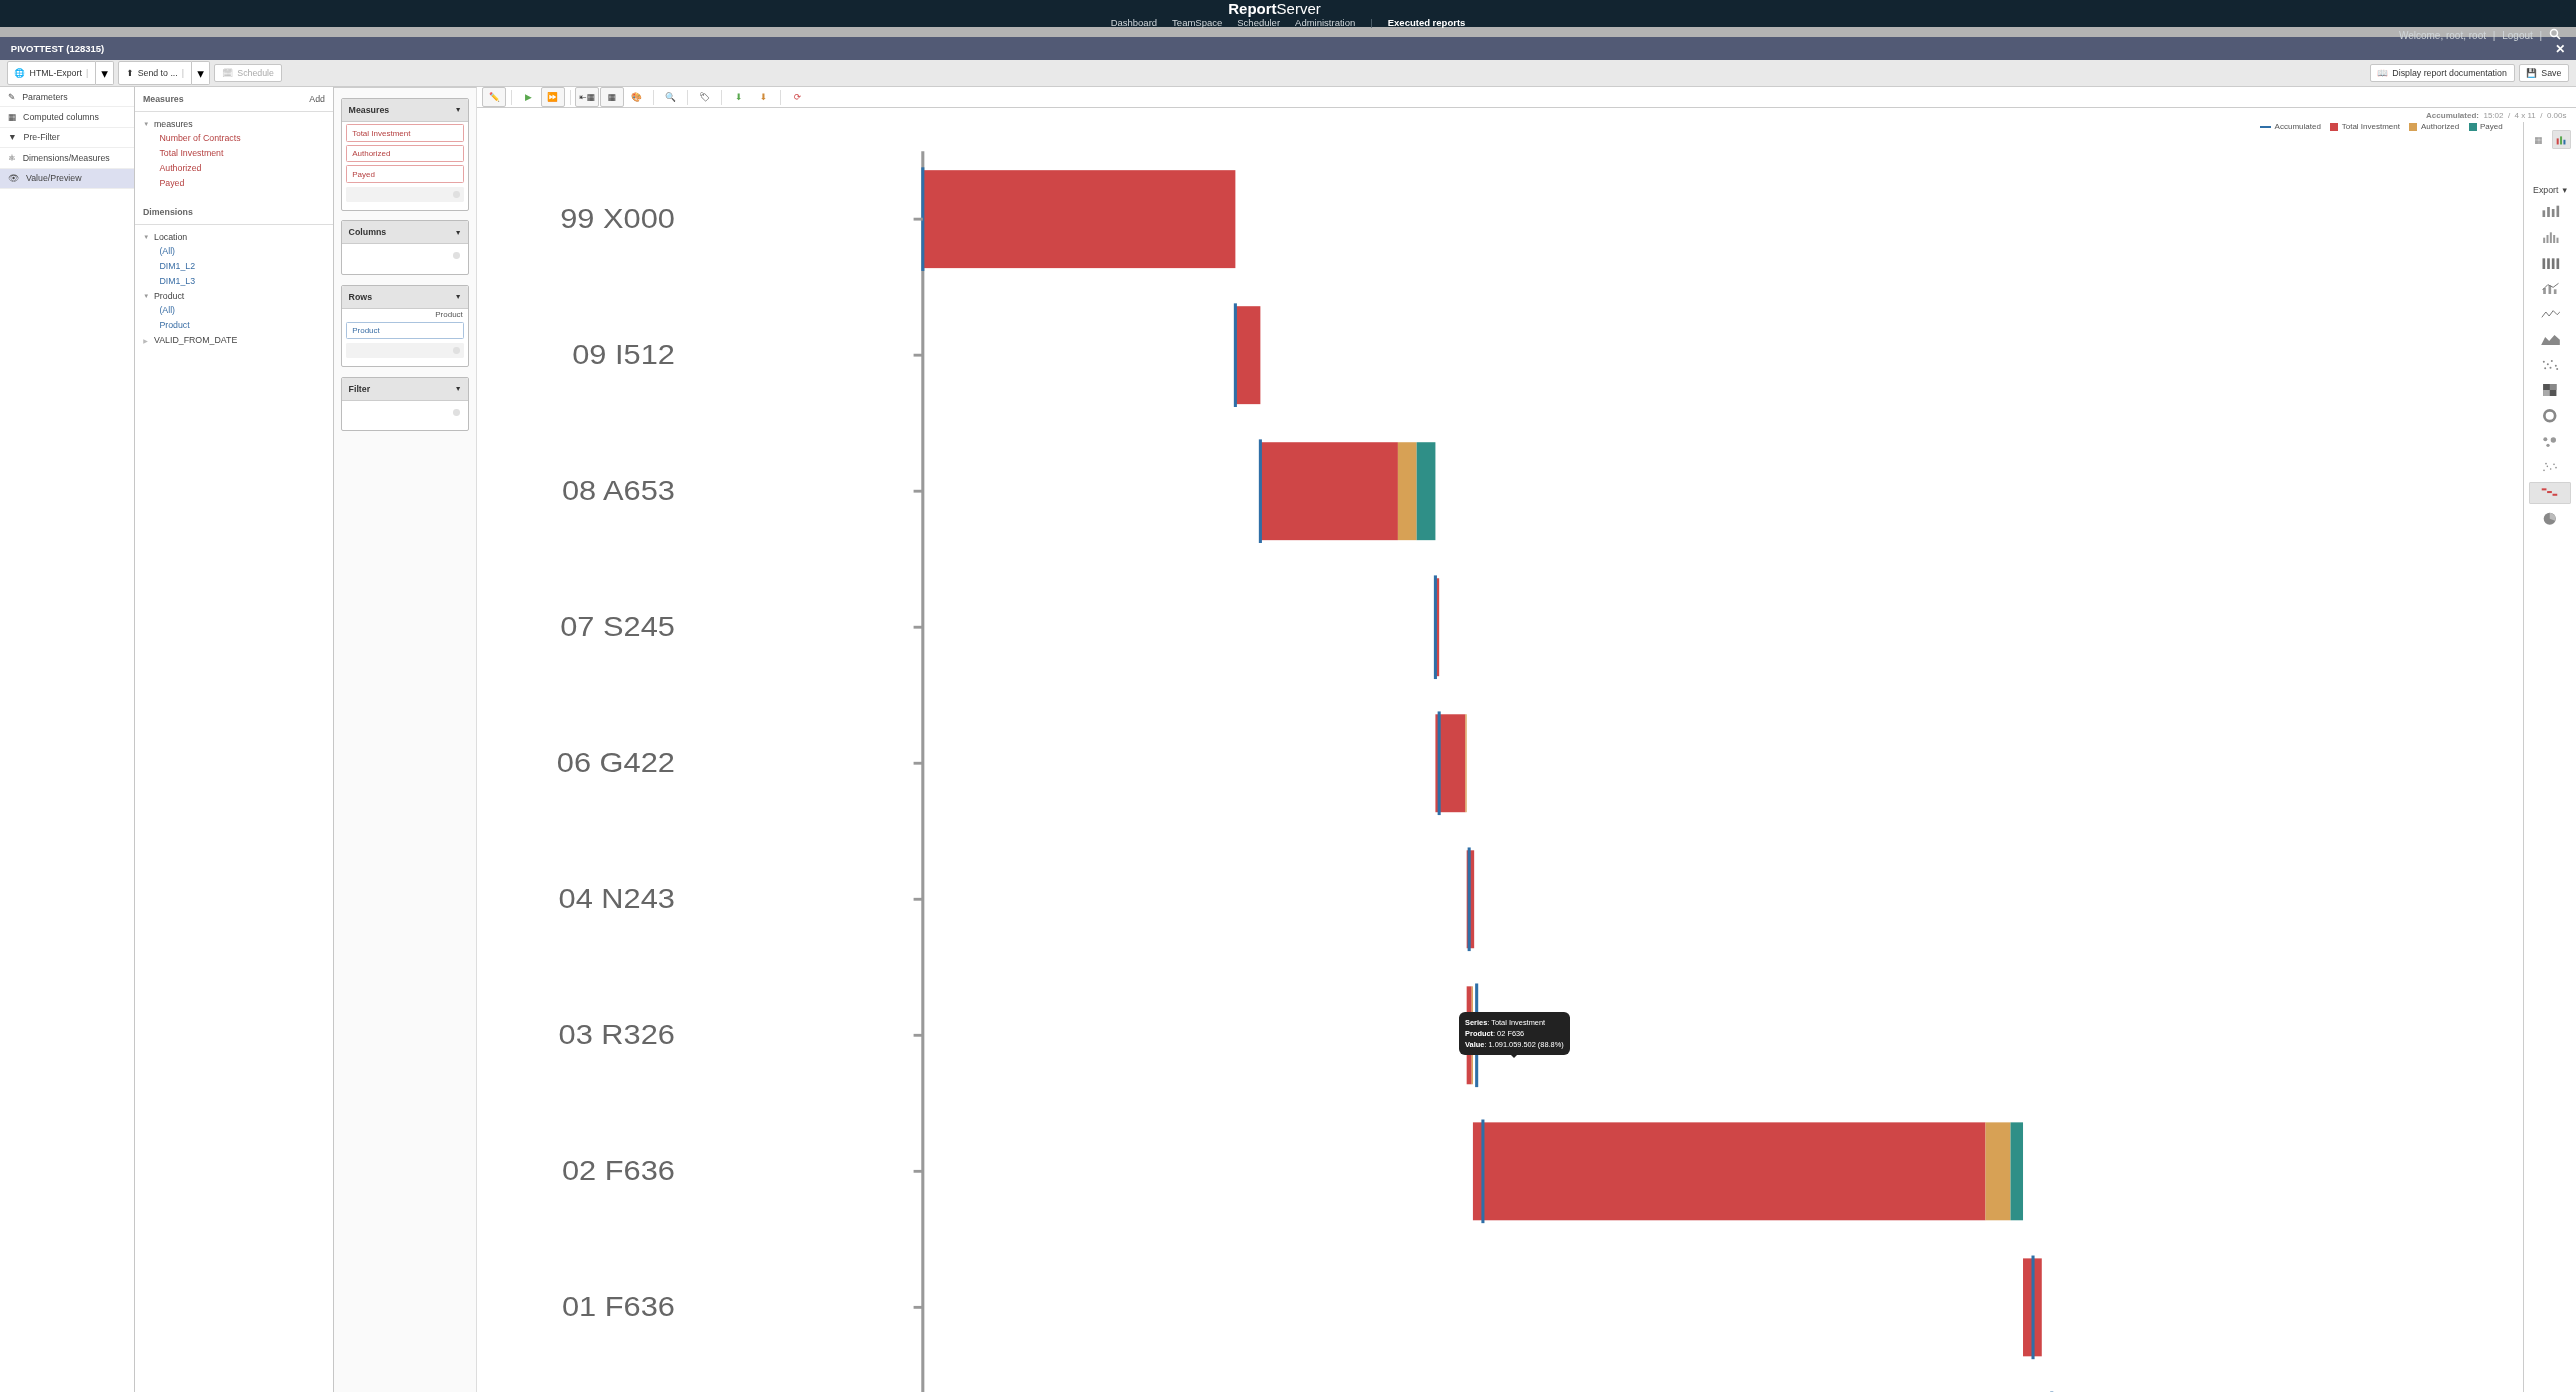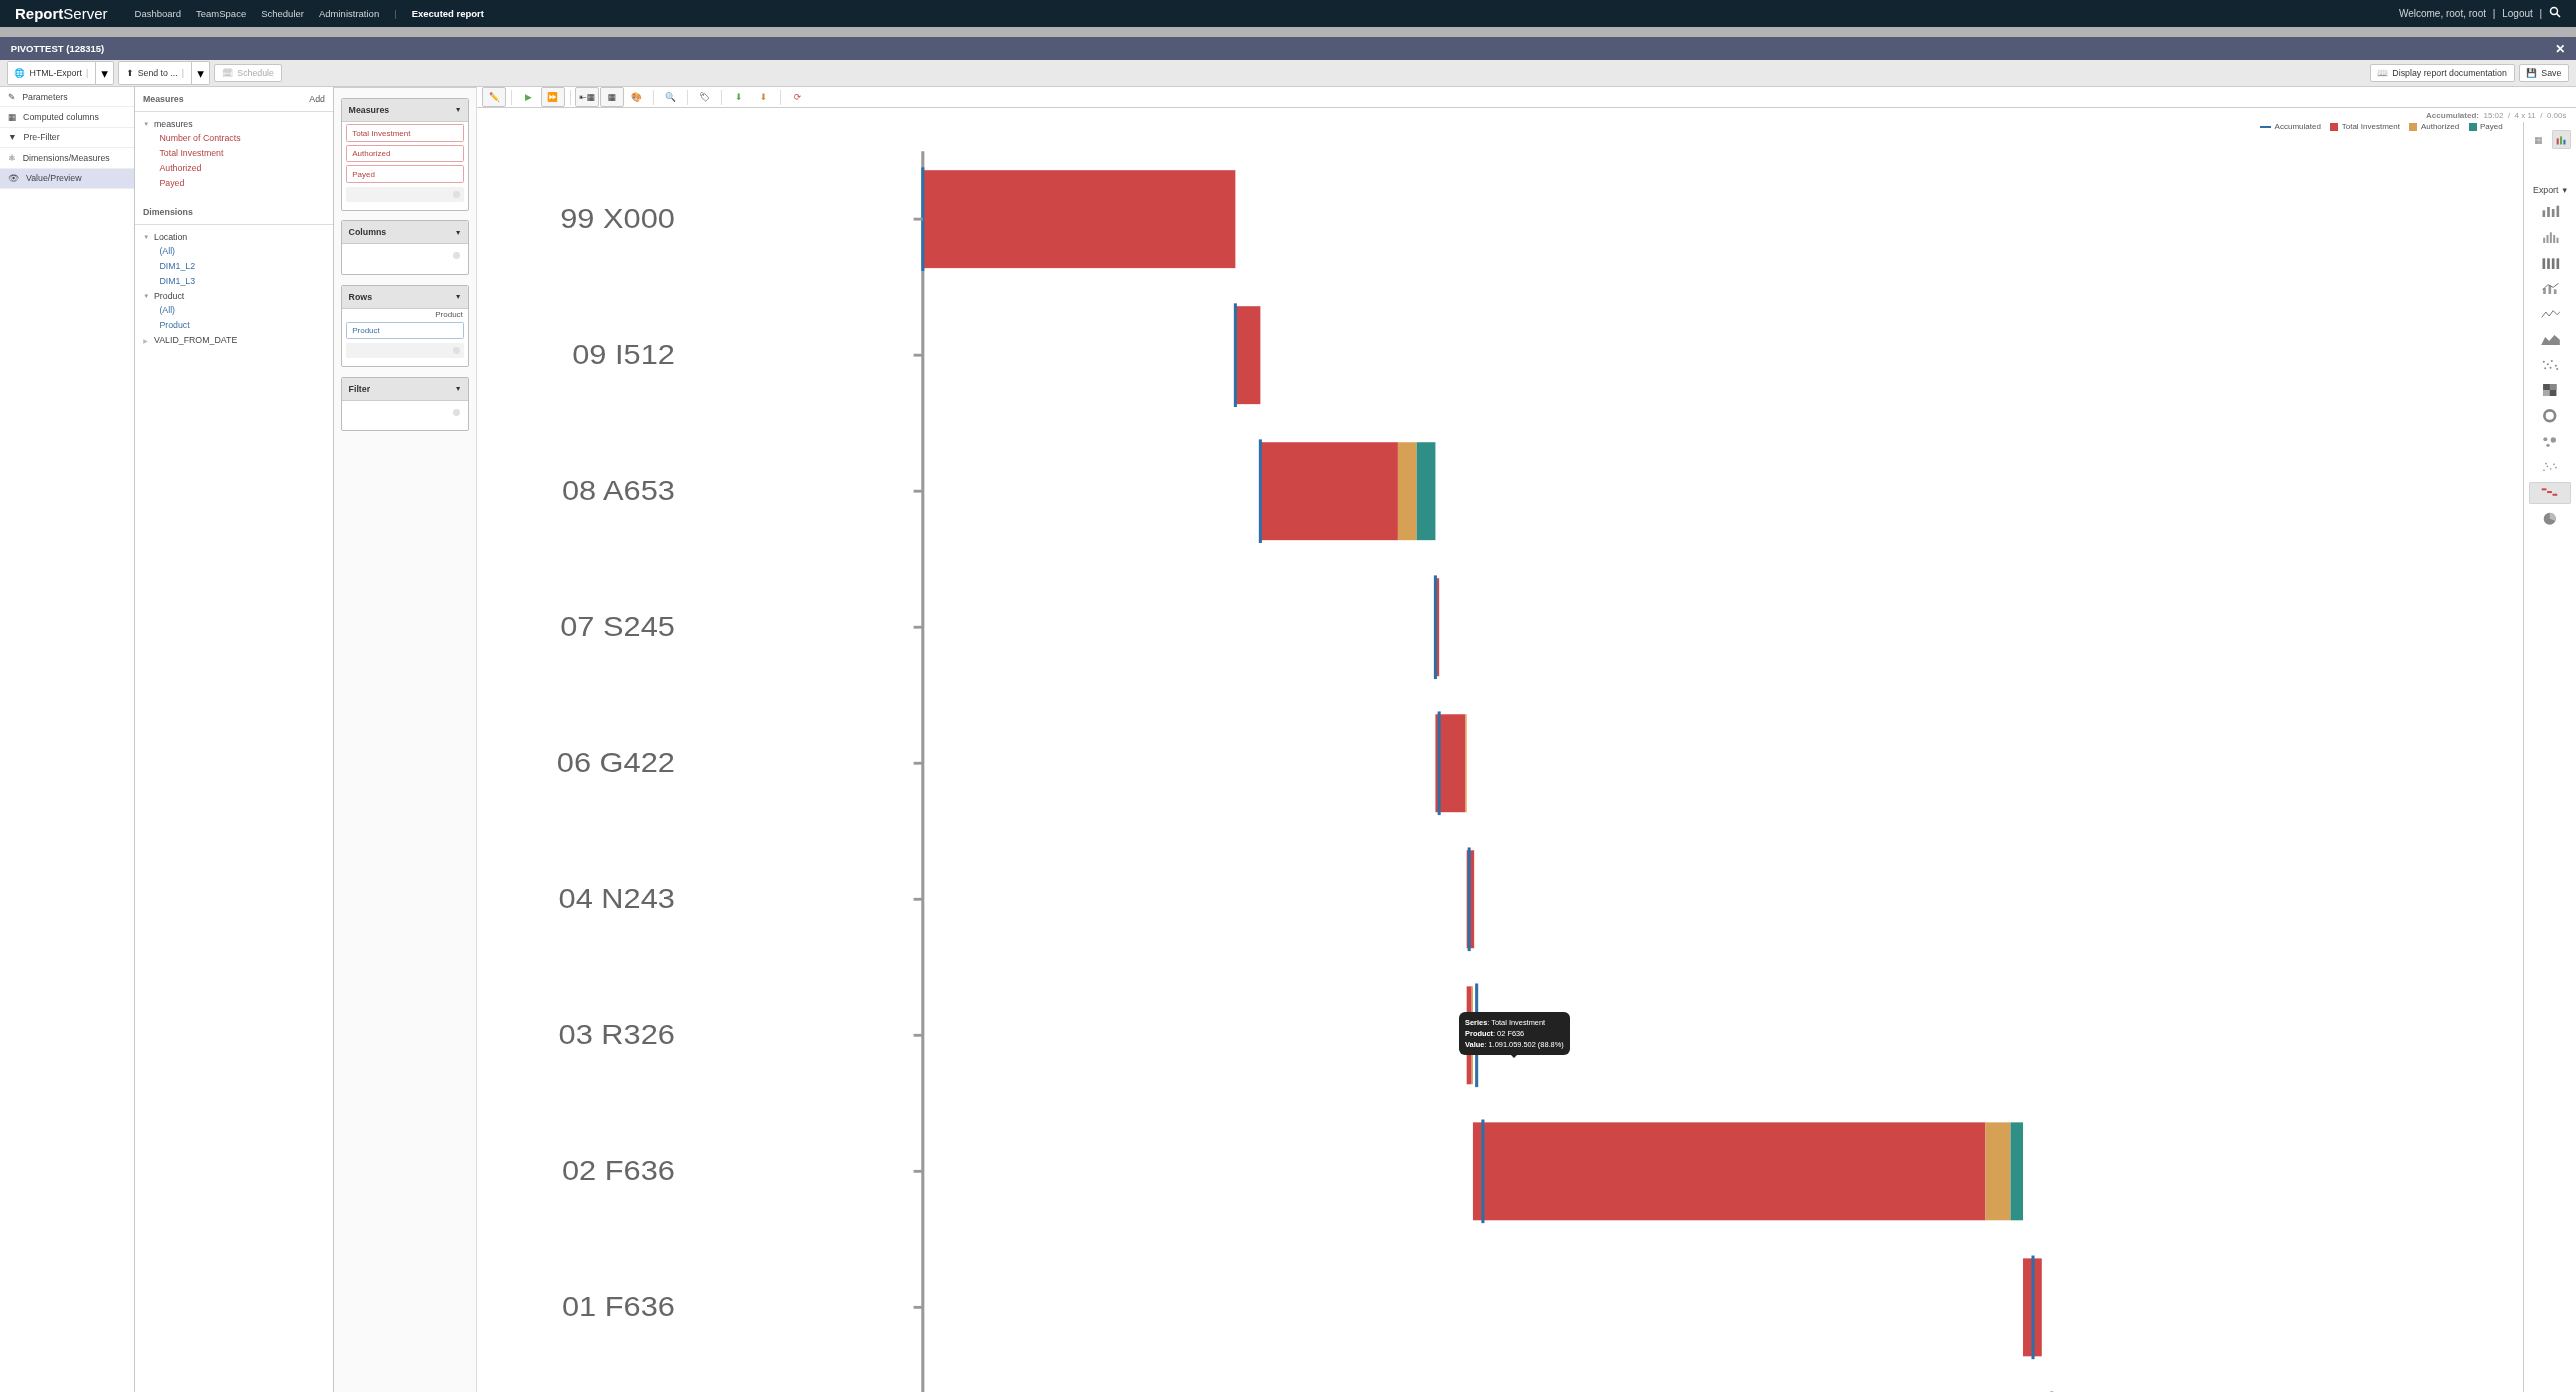--- a/index.html
+++ b/index.html
@@ -1,17 +1,17 @@
 <!DOCTYPE html>
 <html style="font-size:10.8px"><head>
 <meta charset="utf-8">
 <style>
 * { box-sizing: border-box; margin: 0; padding: 0; }
 body { font-family: "Helvetica Neue", Arial, sans-serif; font-size: 8.8px; color: #333; background: #fff; overflow: hidden; }
-.topbar { background: #122430; color: #fff; height: 27px; display: flex; align-items: center; padding: 0 15px; }
+.topbar { background: #122430; color: #fff; height: 27px; display: flex; align-items: center; padding: 0 15px; flex-direction: column; }
 .logo { font-size: 15px; font-weight: 300; margin-right: 27px; }
 .logo b { font-weight: 700; }
 .topnav { display: flex; gap: 15px; align-items: flex-end; font-size: 9.5px; }
 .topnav a { color: #d0d6da; text-decoration: none; cursor: pointer; }
 .topnav .sep { color: #5a6b76; }
 .topnav .active { color: #fff; font-weight: 700; }
 .topbar-right { margin-left: auto; display: flex; gap: 6.8px; align-items: center; font-size: 10px; color: #d0d6da; }
 .topbar-right a { color: #d0d6da; text-decoration: none; cursor: pointer; }
 .grayband { background: #b3b3b3; height: 10px; }
 .titlebar { background: #525a75; color: #fff; height: 23px; display: flex; align-items: center; padding: 0 10.8px; font-weight: 700; font-size: 9.5px; }
@@ -71,21 +71,21 @@
 <body>
 
 <div class="topbar">
   <div class="logo"><b>Report</b><span>Server</span></div>
   <div class="topnav">
     <a>Dashboard</a>
     <a>TeamSpace</a>
     <a>Scheduler</a>
     <a>Administration</a>
     <span class="sep">|</span>
-    <a class="active">Executed report</a>
+    <a class="active">Executed reports</a>
   </div>
   <div class="topbar-right">
     <span>Welcome, root, root</span>
     <span class="sep">|</span>
     <a>Logout</a>
     <span class="sep">|</span>
     <span style="font-size:12px;">
       <svg viewBox="0 0 24 24" width="12" height="12" fill="none" stroke="#fff" stroke-width="3">
           <circle cx="10" cy="10" r="7"></circle>
           <line x1="15" y1="15" x2="22" y2="22"></line>

